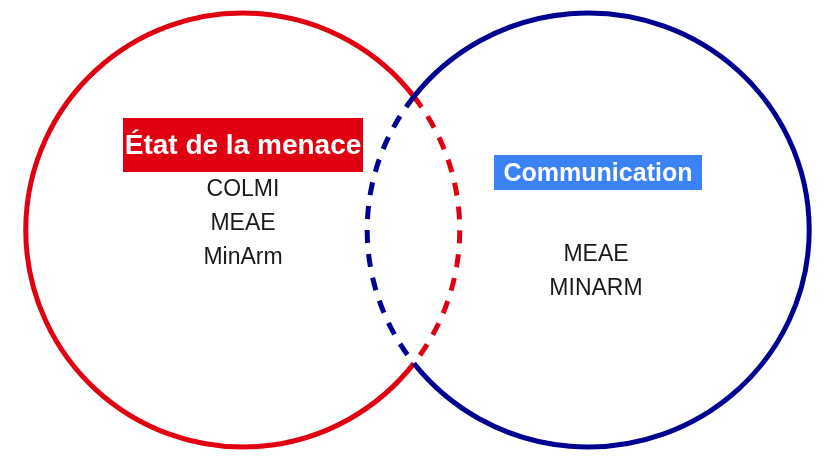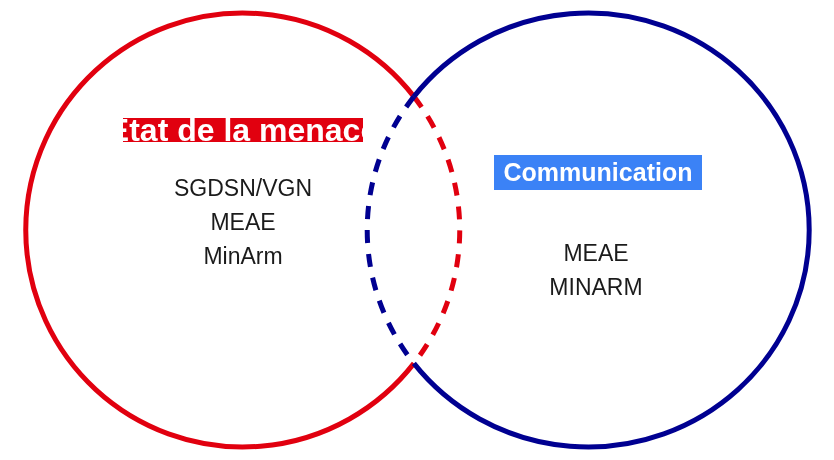--- a/index.html
+++ b/index.html
@@ -11,25 +11,25 @@
     font-family: "Liberation Sans", sans-serif;
     overflow: hidden;
   }
   .venn-svg { position: absolute; left: 0; top: 0; width: 834px; height: 460px; }
   .venn-svg path { fill: none; stroke-width: 5; }
   .dashed { stroke-dasharray: 13 11; }
 
   .badge-red {
     position: absolute;
     left: 123px; top: 118px;
-    width: 240px; height: 24px;
+    width: 240px; height: 54px;
     background: #e1000f;
     color: #ffffff;
     font-weight: bold;
-    font-size: 32px;
+    font-size: 28px;
     display: flex; align-items: center; justify-content: center;
     white-space: nowrap;
   }
   .left-list {
     position: absolute;
     left: 93px; top: 171px;
     width: 300px;
     text-align: center;
     font-size: 23px;
     line-height: 34px;
@@ -73,21 +73,21 @@
     <path d="M 413.9 96.6 A 217 217 0 1 0 413.9 363.4" stroke="#e1000f"></path>
     <path class="dashed" d="M 413.9 96.6 A 217 217 0 0 1 413.9 363.4" stroke="#e1000f"></path>
 
     <path d="M 413.9 96.6 A 221 217 0 1 1 413.9 363.4" stroke="#000091"></path>
     <path class="dashed" d="M 413.9 96.6 A 221 217 0 0 0 413.9 363.4" stroke="#000091"></path>
   </svg>
 
   <div class="badge-red">État de la menace</div>
 
   <div class="left-list">
-    <span class="list-item">SGDSN/VGN</span>
+    <span class="list-item">COLMI</span>
     <span class="list-item">MEAE</span>
     <span class="list-item">MinArm</span>
   </div>
 
   <div class="badge-blue">
     <div>
       <span class="line">Communication</span>
     </div>
   </div>
 

